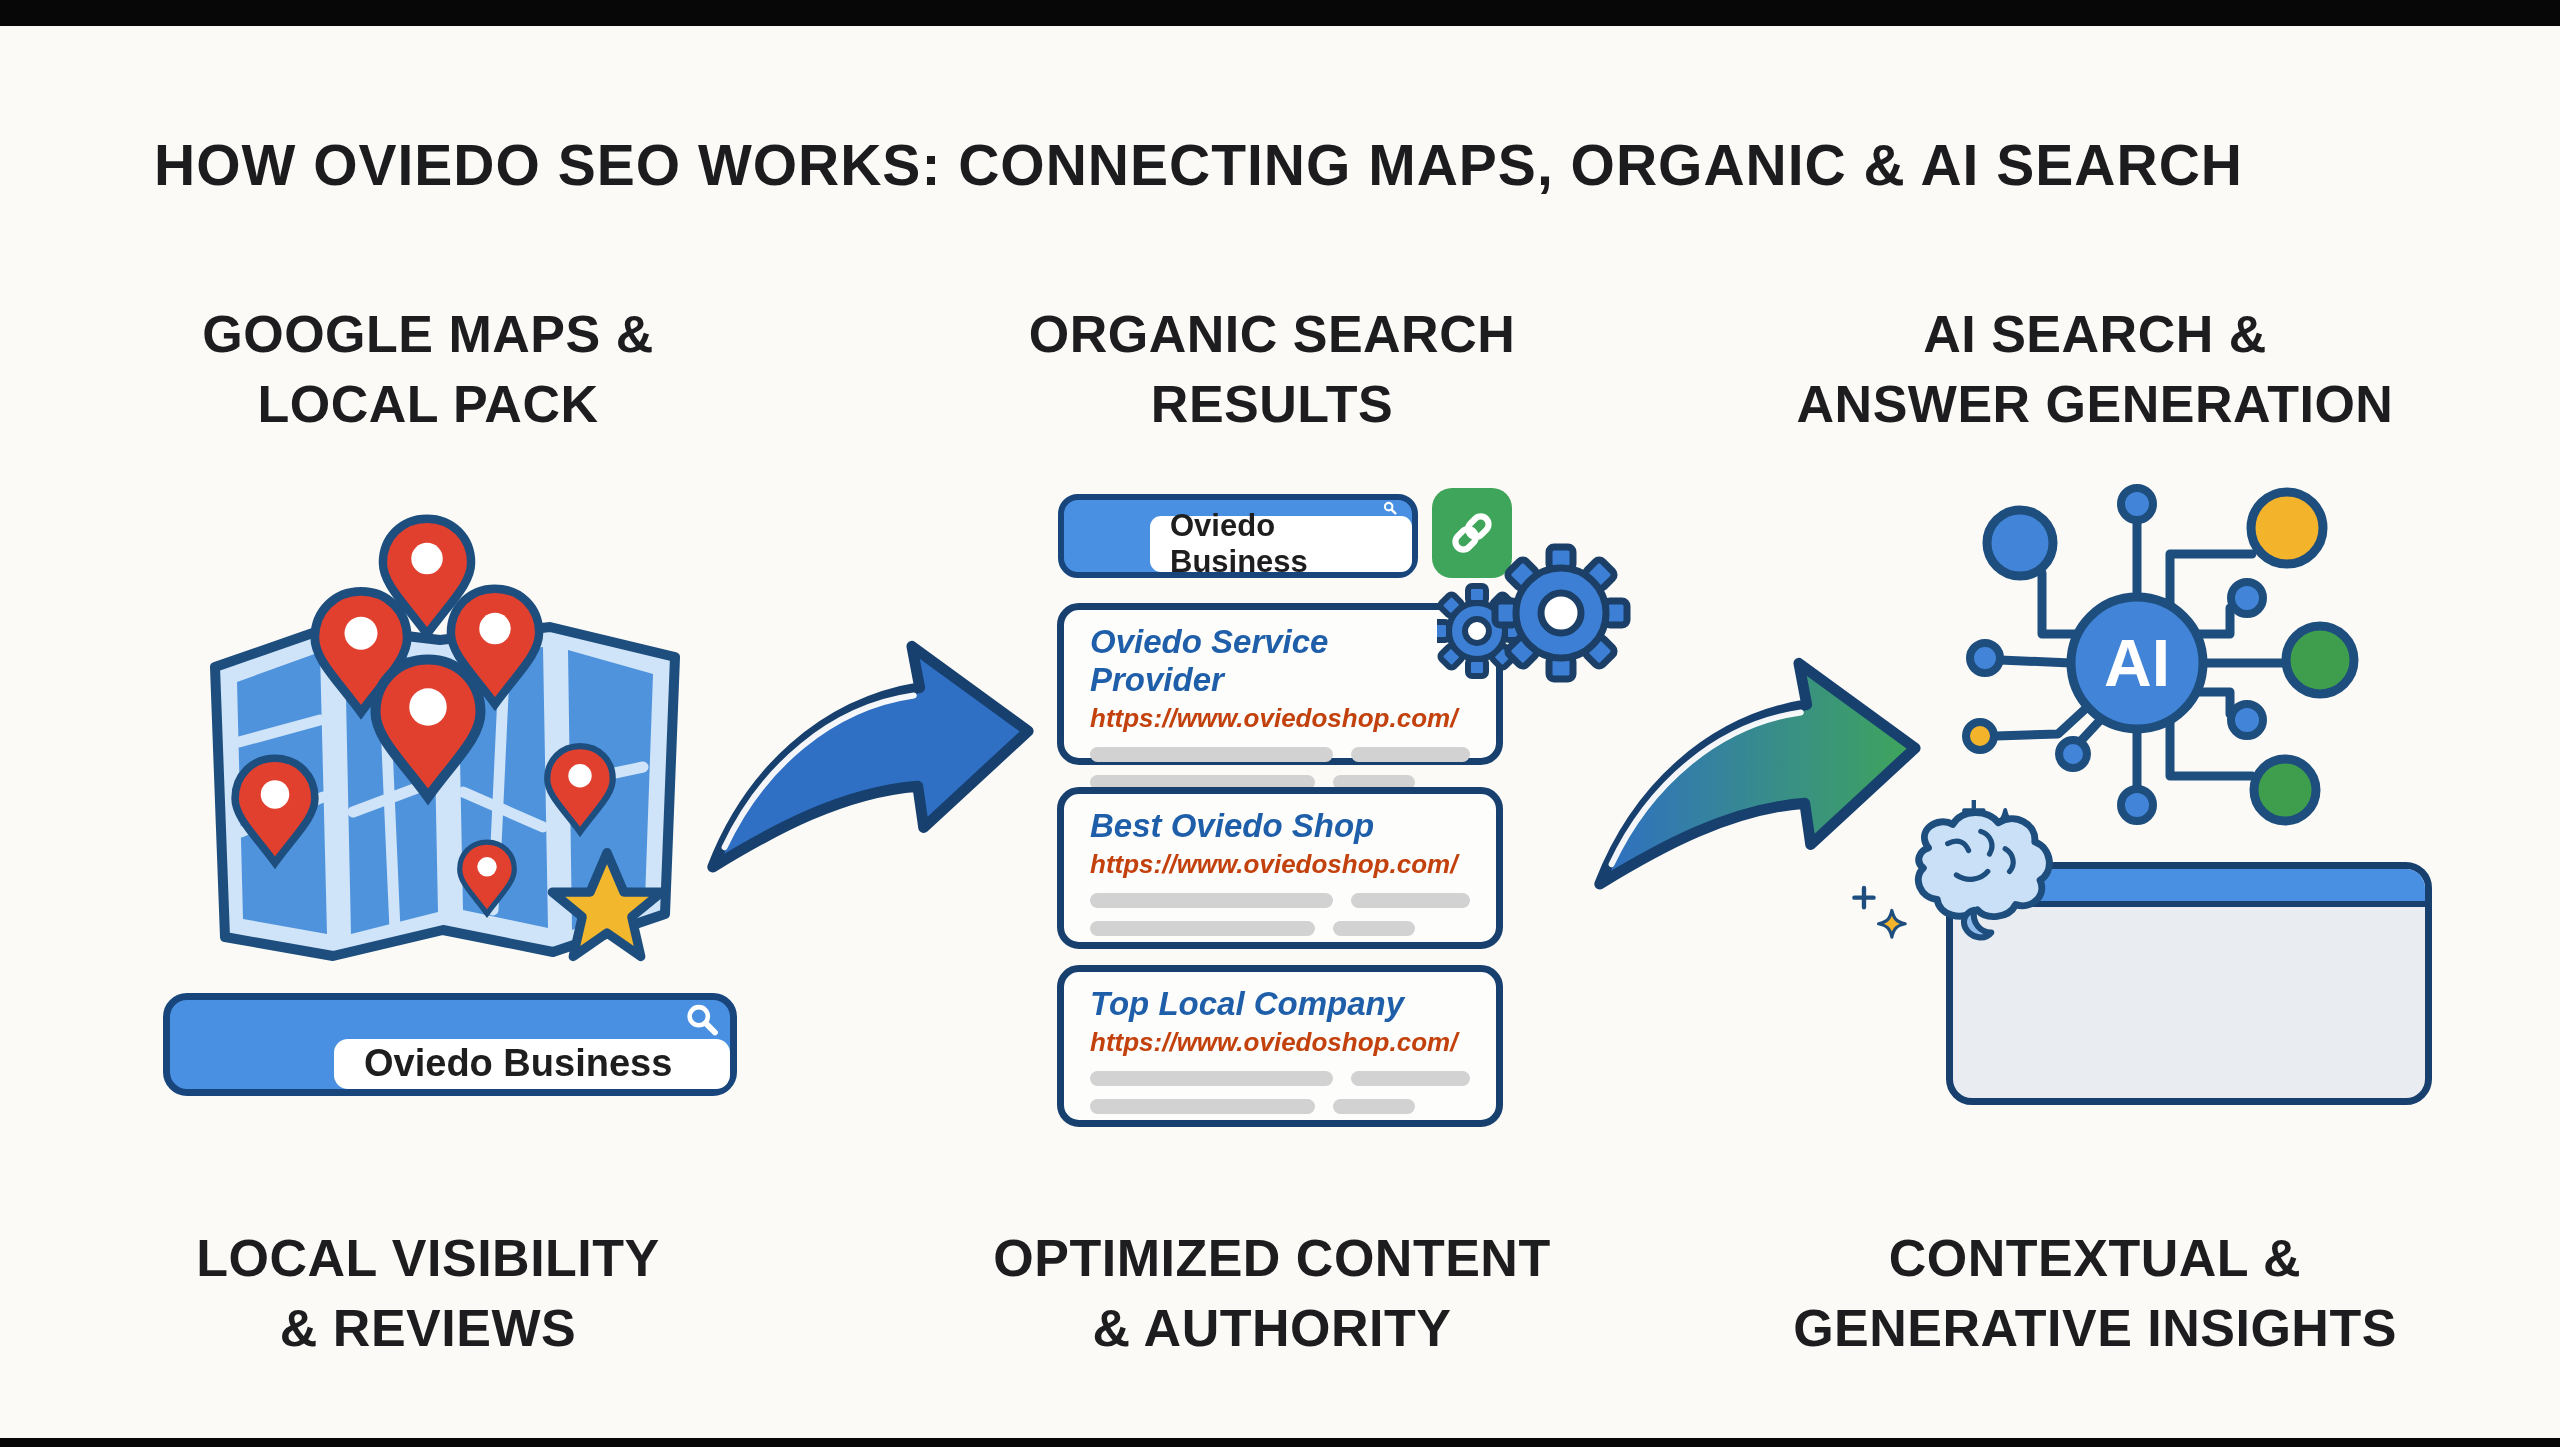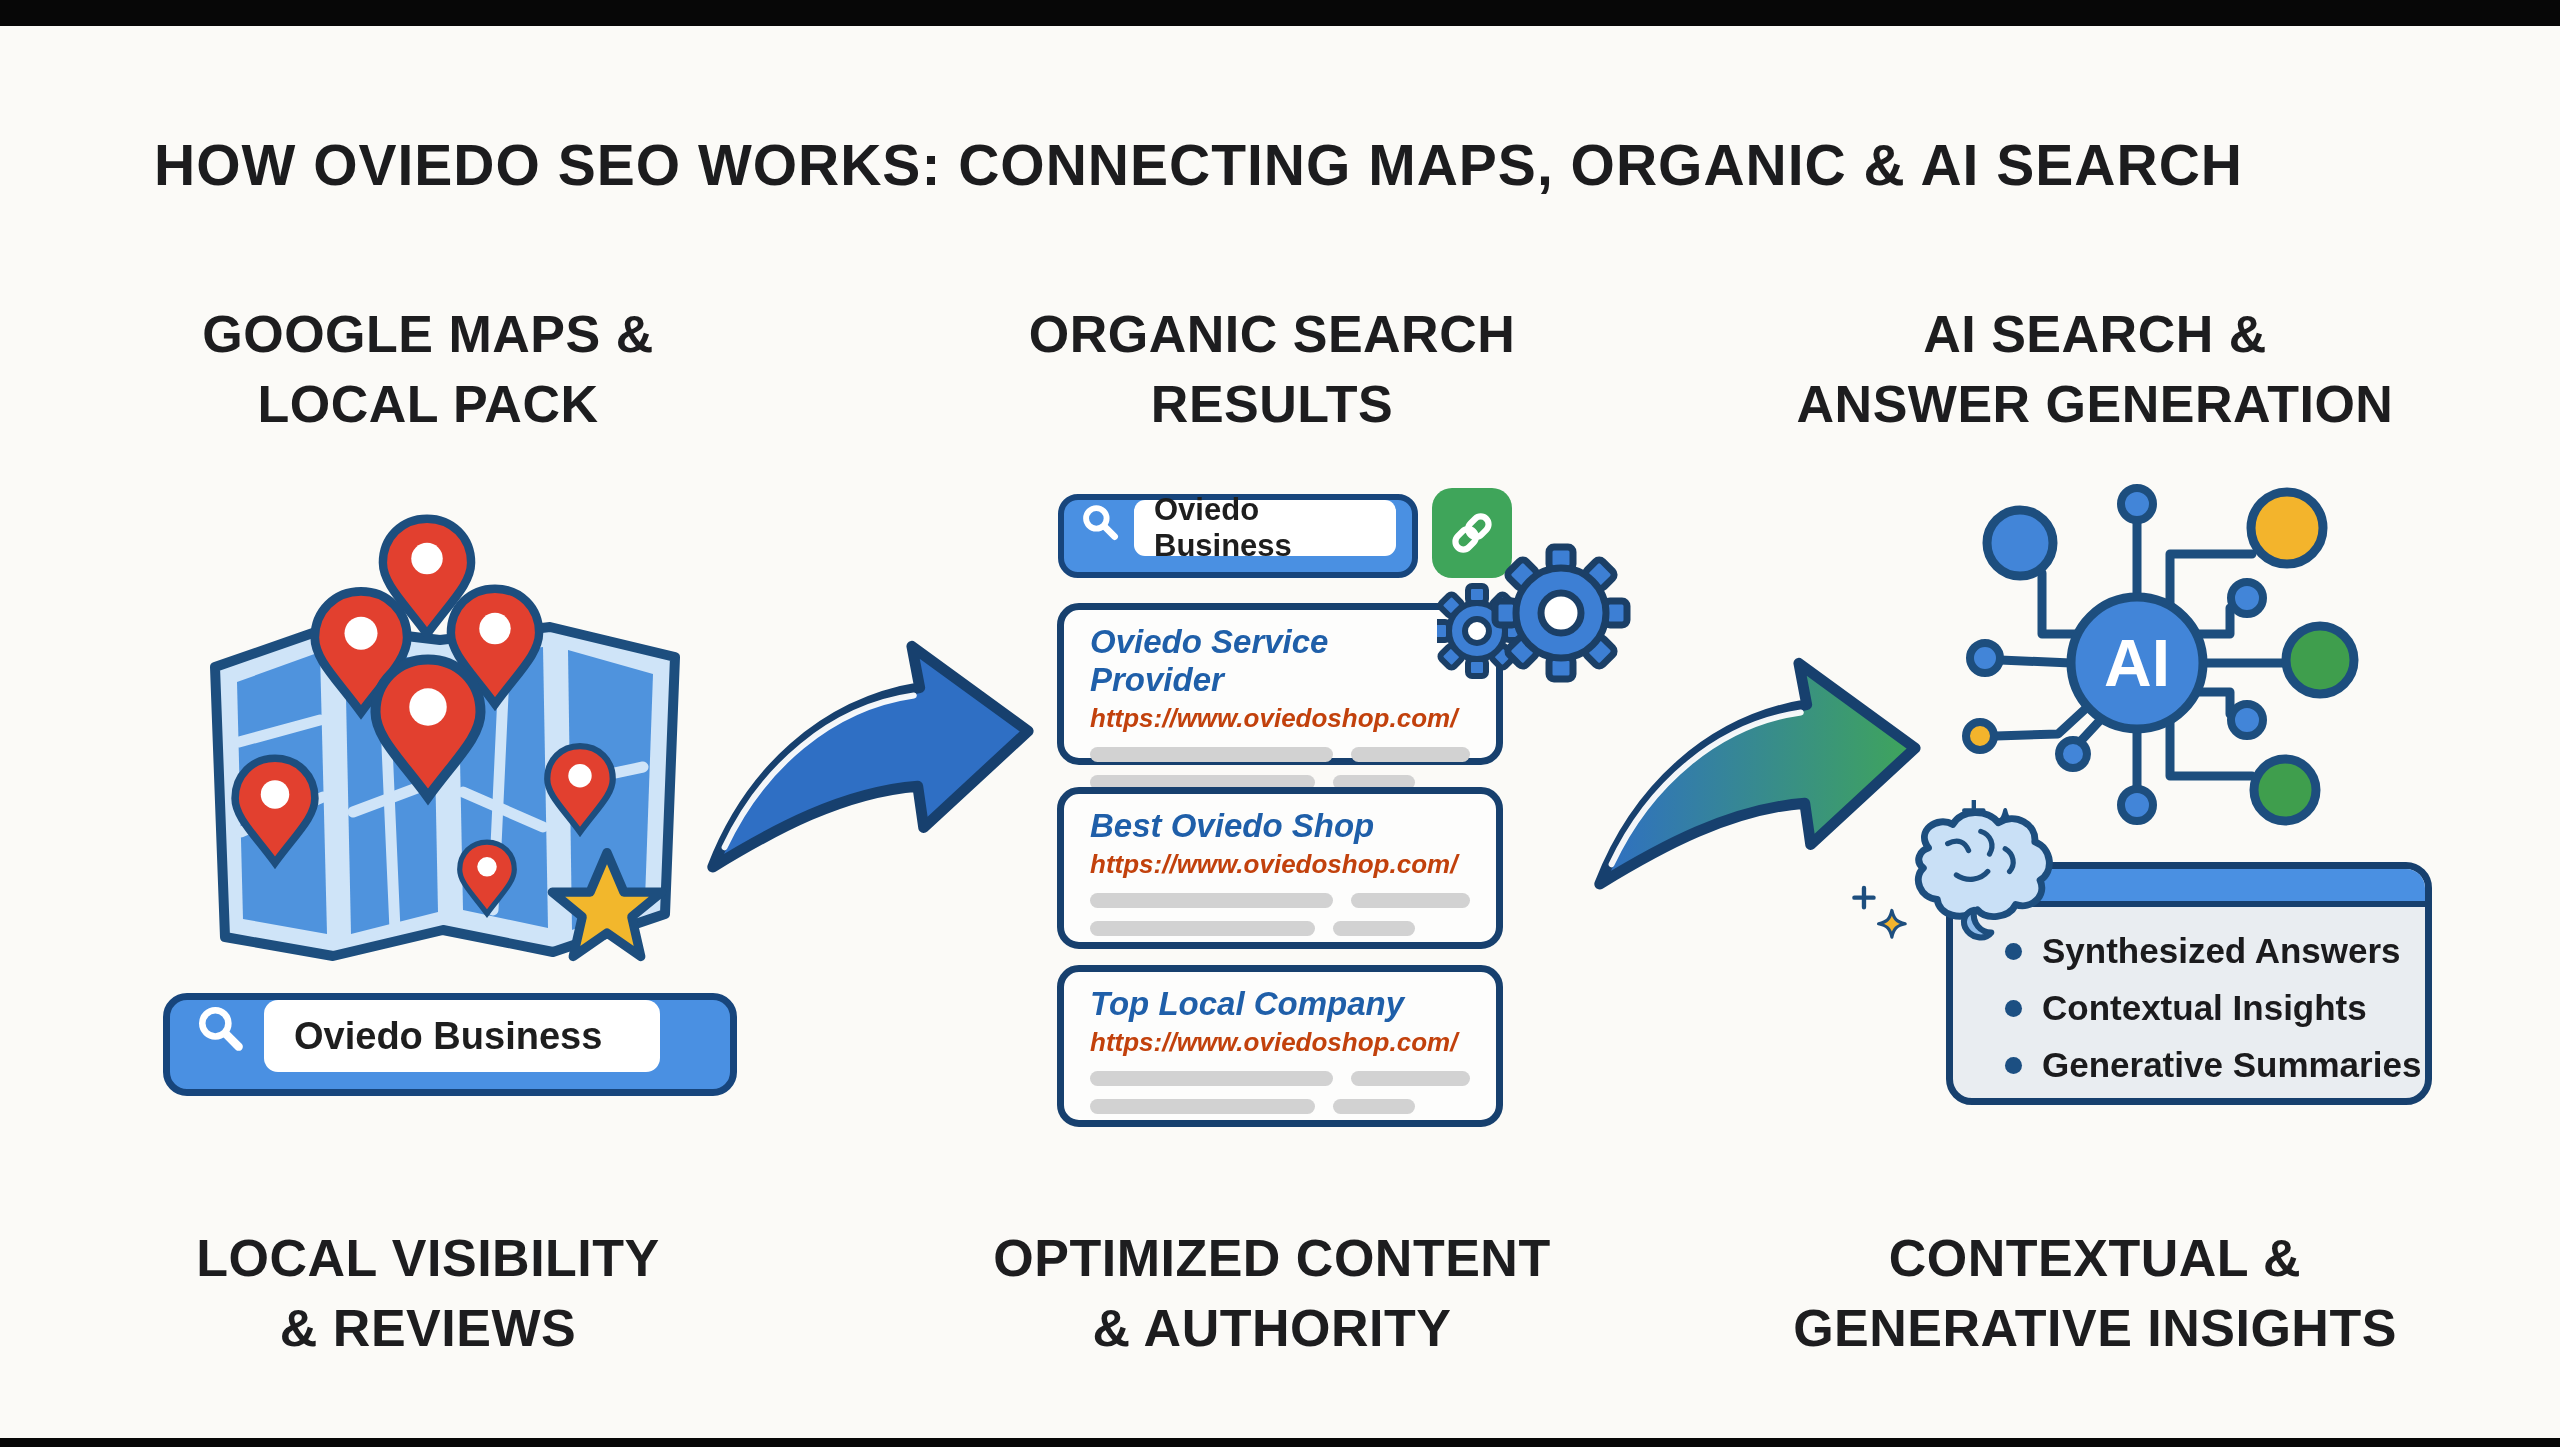--- a/index.html
+++ b/index.html
@@ -19,21 +19,21 @@
   .col-header,.col-caption{position:absolute;width:760px;text-align:center;
               font-weight:700;font-size:52px;line-height:1.34;letter-spacing:.5px;color:#1d1d1f;}
   .col-header{top:300px;}
   .col-caption{top:1224px;}
   #header-maps,#caption-maps{left:48px;}
   #header-organic,#caption-organic{left:892px;}
   #header-ai,#caption-ai{left:1715px;}
 
   
   .search-bar{position:absolute;background:#4a90e2;border:7px solid #17457c;border-radius:24px;
-              display:flex;align-items:flex-start;z-index:3;}
+              display:flex;align-items:flex-end;z-index:3;flex-direction:column;}
   #search-maps{left:163px;top:993px;width:574px;height:103px;padding-left:22px;}
   #search-organic{left:1058px;top:494px;width:360px;height:84px;padding-left:14px;border-width:6px;border-radius:20px;}
   .search-box{background:#ffffff;border-radius:14px;font-weight:700;color:#1e1e1e;
               display:flex;align-items:center;}
   #search-maps .search-box{margin-left:16px;width:396px;height:72px;font-size:38px;padding-left:30px;}
   #search-organic .search-box{margin-left:12px;width:262px;height:56px;font-size:31px;padding-left:20px;border-radius:11px;}
 
   
   #link-button{left:1432px;top:488px;width:80px;height:90px;background:#3fa55a;border-radius:20px;
                display:flex;align-items:center;justify-content:center;z-index:3;}
@@ -274,34 +274,20 @@
       <circle cx="143" cy="296" r="14" fill="#4285d8" stroke-width="8"></circle>
       <circle cx="55" cy="200" r="15" fill="#4285d8" stroke-width="8"></circle>
       <circle cx="50" cy="278" r="14" fill="#f3b42c" stroke-width="8"></circle>
     </g>
     <circle cx="207" cy="205" r="66" fill="#4285d8" stroke="#1d4e7e" stroke-width="9"></circle>
     <text x="207" y="228" text-anchor="middle" font-size="66" font-weight="700" fill="#ffffff">AI</text>
   </svg>
 
   <div id="answer-box" class="abs">
     <div class="box-header"></div>
-    <div class="bullet-list">
-      <div class="bullet-row">
-        <span class="bullet-dot"></span>
-        <span class="bullet-text">Synthesized Answers</span>
-      </div>
-      <div class="bullet-row">
-        <span class="bullet-dot"></span>
-        <span class="bullet-text">Contextual Insights</span>
-      </div>
-      <div class="bullet-row">
-        <span class="bullet-dot"></span>
-        <span class="bullet-text">Generative Summaries</span>
-      </div>
-    </div>
   </div>
 
   <svg class="abs" style="left:1850px;top:800px;z-index:6" width="218" height="170" viewBox="0 0 250 195">
     <g>
       <path d="M0,-11 V11 M-11,0 H11" transform="translate(142,12)" stroke="#1d4e7e" stroke-width="5" stroke-linecap="round" fill="none"></path>
       <path d="M0,-17 C2.5,-6 6,-2.5 17,0 C6,2.5 2.5,6 0,17 C-2.5,6 -6,2.5 -17,0 C-6,-2.5 -2.5,-6 0,-17 Z" transform="translate(178,30) scale(1.1)" fill="#f3b42c" stroke="#1d4e7e" stroke-width="4" stroke-linejoin="round"></path>
       <path d="M0,-11 V11 M-11,0 H11" transform="translate(16,112)" stroke="#1d4e7e" stroke-width="5" stroke-linecap="round" fill="none"></path>
       <path d="M0,-17 C2.5,-6 6,-2.5 17,0 C6,2.5 2.5,6 0,17 C-2.5,6 -6,2.5 -17,0 C-6,-2.5 -2.5,-6 0,-17 Z" transform="translate(48,142) scale(0.9)" fill="#f3b42c" stroke="#1d4e7e" stroke-width="4" stroke-linejoin="round"></path>
     </g>
     <path d="M 90 55 C 75 35 100 18 118 28 C 128 10 158 10 170 26 C 190 14 214 28 212 48 C 232 56 234 82 218 92 C 226 110 208 126 190 120 C 182 136 156 138 146 126 C 128 140 102 132 100 114 C 80 112 72 90 84 78 C 74 70 80 58 90 55 Z" fill="#c9e0f6" stroke="#1d4e7e" stroke-width="8" stroke-linejoin="round"></path>

